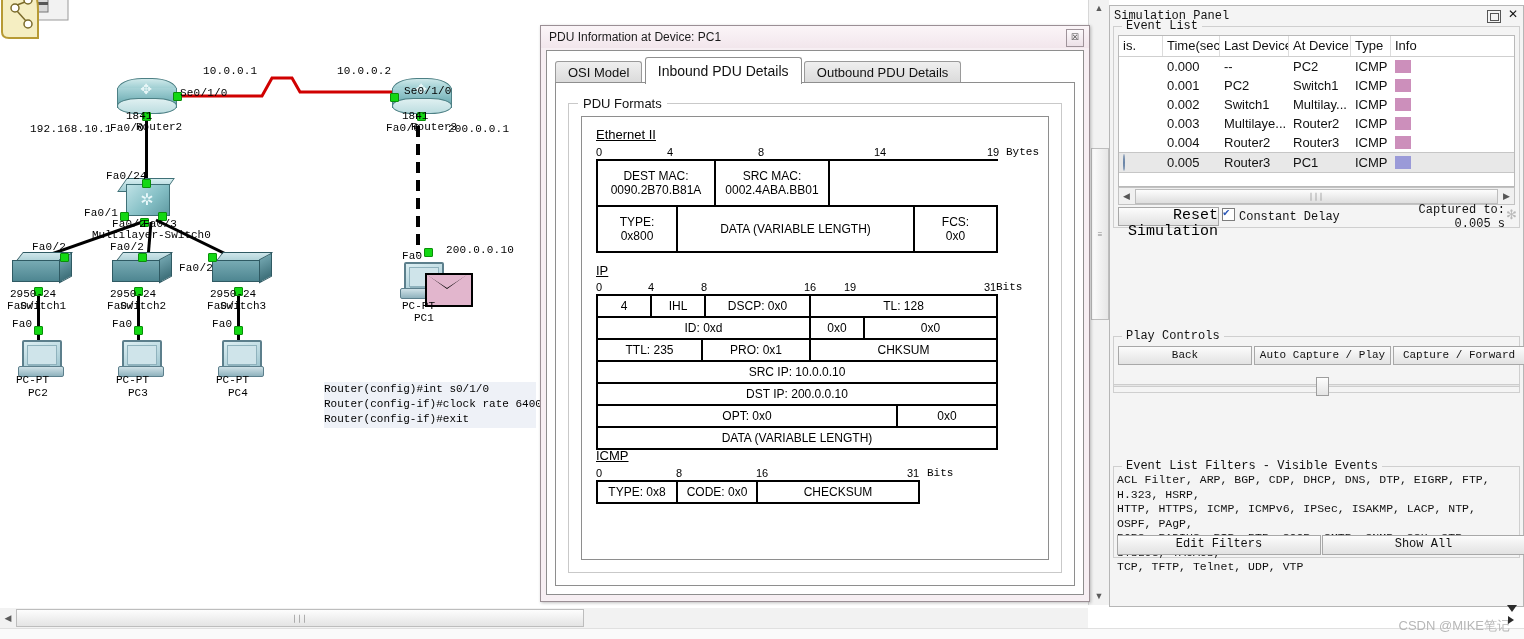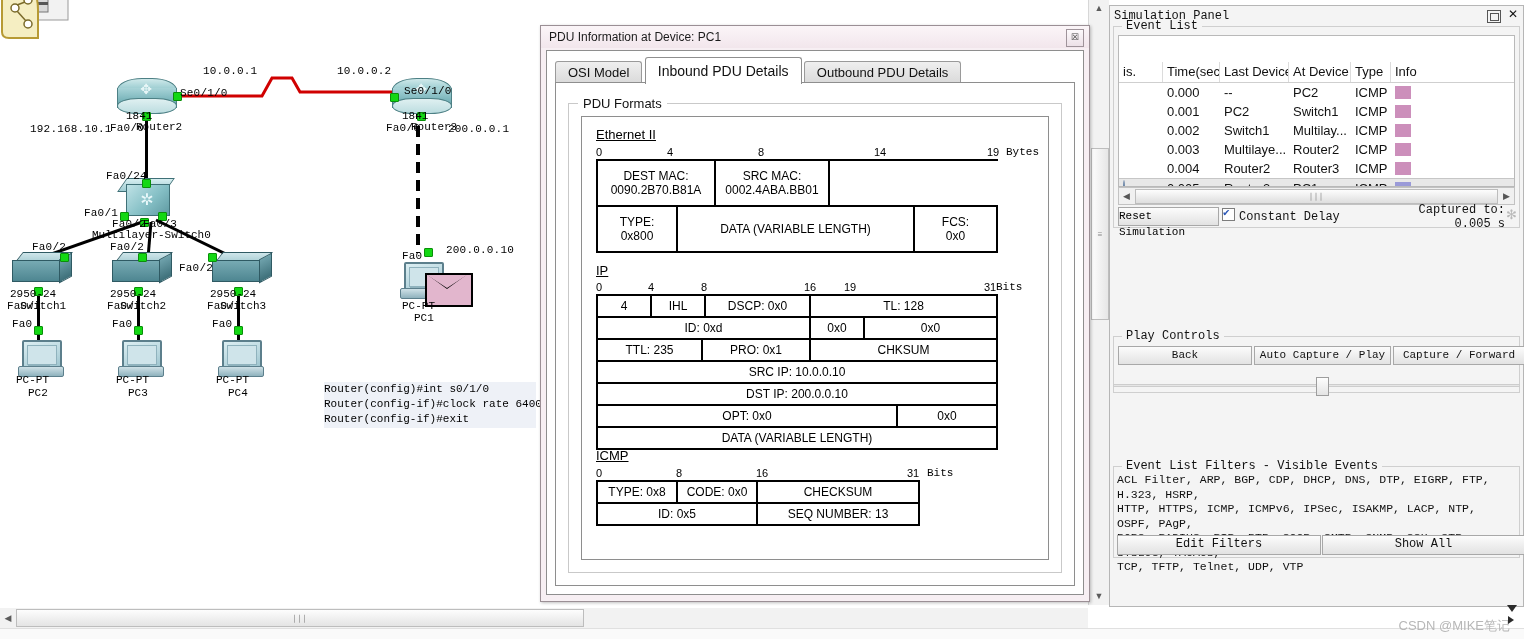--- a/index.html
+++ b/index.html
@@ -97,34 +97,34 @@
   #simpanel{position:absolute;left:1109px;top:5px;width:413px;height:600px;background:#f4f4f4;border:1px solid #b6b6b6;}
   #sim-title{position:absolute;left:4px;top:3px;font-family:"Liberation Mono",monospace;font-size:12px;color:#111;}
   #sim-restore{position:absolute;right:22px;top:4px;width:12px;height:11px;border:1px solid #555;cursor:pointer;}
   #sim-restore:after{content:"";position:absolute;left:2px;top:2px;width:7px;height:6px;border:1px solid #555;background:#f4f4f4;}
   #sim-close{position:absolute;right:5px;top:2px;font-size:12px;color:#111;cursor:pointer;line-height:12px;}
   .simgroup{position:absolute;border:1px solid #cfcfcf;}
   .simgroup > .legend{position:absolute;top:-8px;left:8px;background:#f4f4f4;padding:0 4px;
       font-family:"Liberation Mono",monospace;font-size:12px;color:#111;}
   #evlist-group{left:3px;top:20px;right:3px;height:200px;}
   #evtable{position:absolute;left:4px;top:8px;right:4px;height:150px;border:1px solid #b9b9b9;background:#fff;overflow:hidden;}
-  #evhead{display:flex;height:20px;border-bottom:1px solid #cfcfcf;background:#fff;margin-top:26px;}
+  #evhead{display:flex;height:20px;border-bottom:1px solid #cfcfcf;background:#fff;}
   #evhead div{font-size:13px;color:#111;padding-left:4px;line-height:20px;border-right:1px solid #dcdcdc;box-sizing:border-box;overflow:hidden;white-space:nowrap;}
   .evrow{display:flex;height:19px;align-items:center;}
   .evrow.selected{background:#e8e8e8;border-top:1px solid #c6c6c6;border-bottom:1px solid #c6c6c6;}
   .evrow div{font-size:13px;color:#111;padding-left:4px;line-height:19px;box-sizing:border-box;overflow:hidden;white-space:nowrap;}
   .swatch{width:16px;height:13px;display:block;}
   .eye{width:15px;height:11px;border-radius:50%;background:radial-gradient(circle at 50% 50%,#2f5fbf 0 30%,#bcd3f0 31% 100%);border:1px solid #6b86a8;}
   #evscroll{position:absolute;left:4px;top:160px;right:4px;height:16px;border:1px solid #c2c2c2;background:#f0f0f0;display:flex;align-items:center;}
   #evscroll .arrow{width:15px;text-align:center;font-size:9px;color:#555;}
   #evscroll .thumb{flex:1;height:13px;margin:0 1px;background:linear-gradient(180deg,#fdfdfd,#dedede);border:1px solid #bdbdbd;
       display:flex;align-items:center;justify-content:center;font-size:8px;color:#888;letter-spacing:1px;}
   #resetsim{position:absolute;left:4px;top:180px;width:99px;height:17px;
       background:linear-gradient(180deg,#fcfcfc,#e2e2e2);border:1px solid #a8a8a8;
-      font-family:"Liberation Mono",monospace;font-size:11px;text-align:left;line-height:16px;cursor:pointer;}
+      font-family:"Liberation Mono",monospace;font-size:15px;text-align:right;line-height:16px;cursor:pointer;}
   #constdelay{position:absolute;left:108px;top:181px;font-family:"Liberation Mono",monospace;font-size:12px;color:#111;}
   #cd-box{display:inline-block;width:11px;height:11px;border:1px solid #7d7d7d;background:#fff;vertical-align:-1px;position:relative;margin-right:4px;}
   #cd-box:after{content:"✔";position:absolute;left:0px;top:-3px;font-size:11px;color:#2b57b7;}
   #capt{position:absolute;right:14px;top:176px;text-align:right;font-family:"Liberation Mono",monospace;font-size:12px;color:#111;line-height:14px;}
   #capt-star{position:absolute;right:2px;top:180px;font-size:13px;color:#b9b9b9;}
   #play-group{left:3px;top:330px;right:3px;height:55px;}
   .playbtn{position:absolute;top:9px;height:17px;background:linear-gradient(180deg,#fcfcfc,#e2e2e2);
       border:1px solid #a8a8a8;font-family:"Liberation Mono",monospace;font-size:11px;
       text-align:center;line-height:16px;cursor:pointer;color:#111;}
   #slider{position:absolute;left:3px;top:370px;right:3px;height:18px;}
@@ -434,24 +434,20 @@
             <span style="left:160px;">16</span>
             <span style="left:311px;">31</span>
           </div>
           <div class="units" style="left:345px;top:350px;">Bits</div>
           <div class="pkt" style="left:14px;top:363px;">
             <div class="row">
               <div class="cell" style="width:80px;height:20px;">TYPE: 0x8</div>
               <div class="cell" style="width:80px;height:20px;">CODE: 0x0</div>
               <div class="cell" style="width:162px;height:20px;">CHECKSUM</div>
             </div>
-            <div class="row">
-              <div class="cell" style="width:160px;height:20px;">ID: 0x5</div>
-              <div class="cell" style="width:162px;height:20px;">SEQ NUMBER: 13</div>
-            </div>
           </div>
 
         </div>
       </div>
     </div>
   </div>
 </div>
 
 <div id="simpanel">
   <div id="sim-title">Simulation Panel</div>

